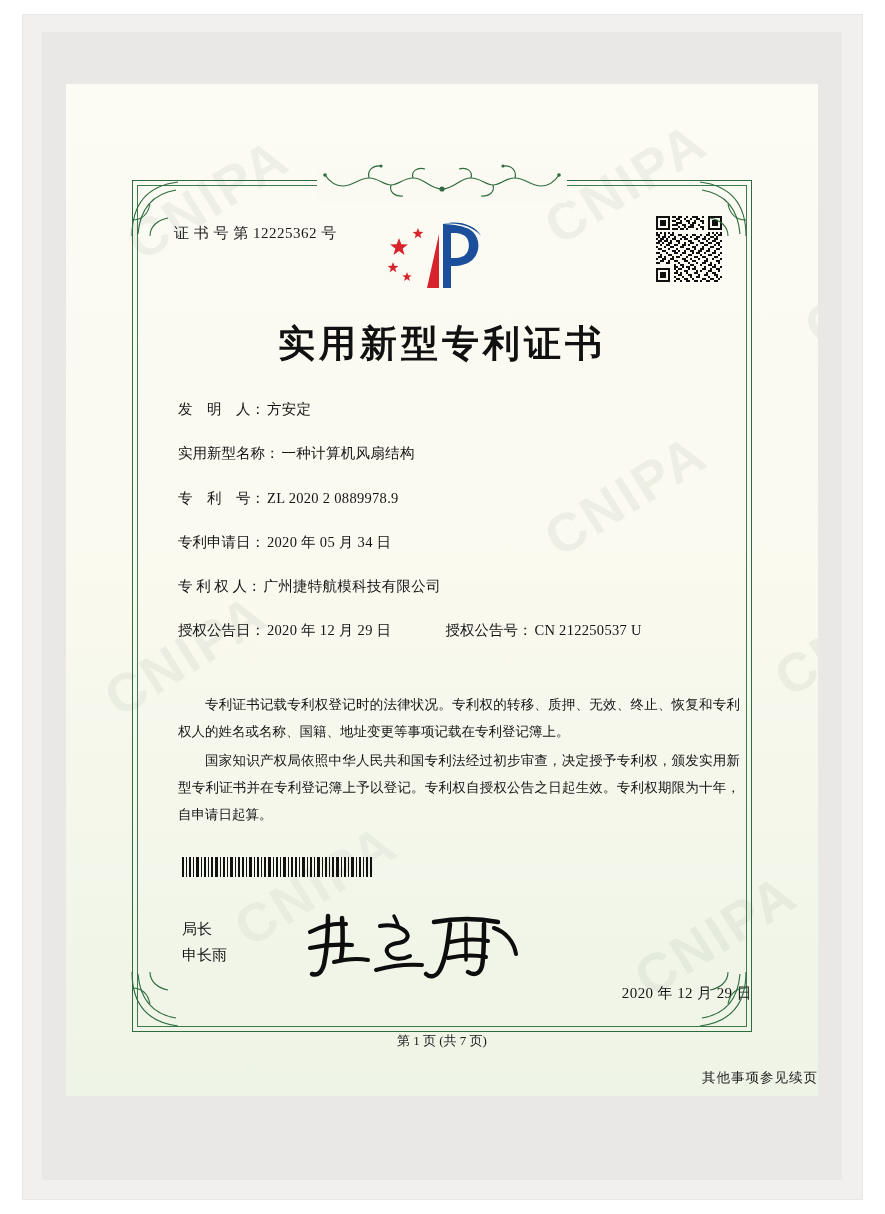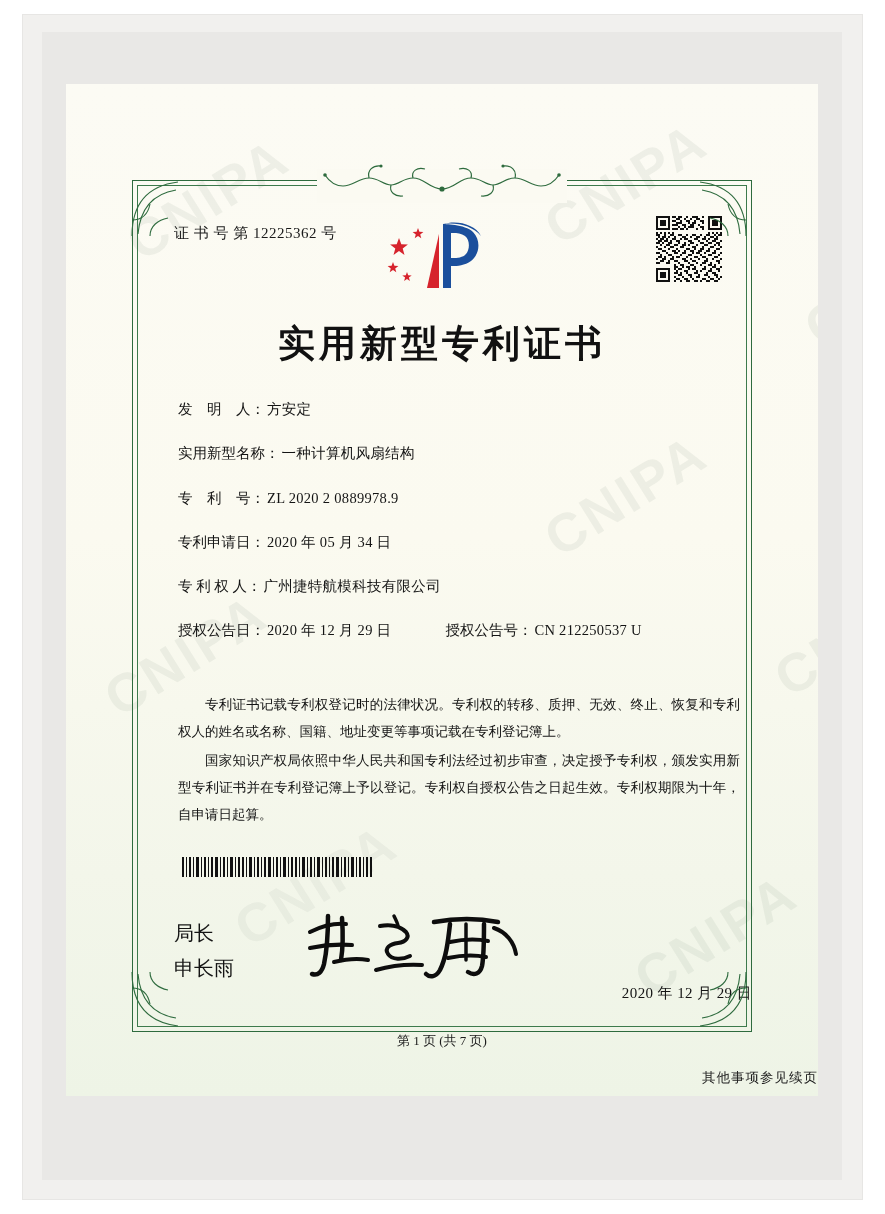--- a/index.html
+++ b/index.html
@@ -207,23 +207,23 @@
     position: absolute;
     left: 116px;
     top: 773px;
     width: 200px;
     height: 20px;
   }
 
   
   .sig-label {
     position: absolute;
-    left: 108px;
+    left: 116px;
     top: 832px;
-    font-size: 20px;
+    font-size: 15px;
     line-height: 1.75;
     color: #141414;
   }
   .sig-hand {
     position: absolute;
     left: 232px;
     top: 818px;
     width: 230px;
     height: 84px;
   }

